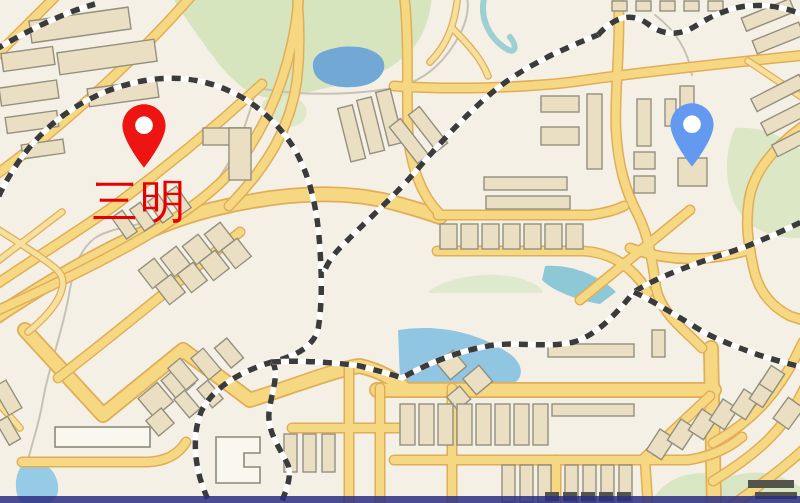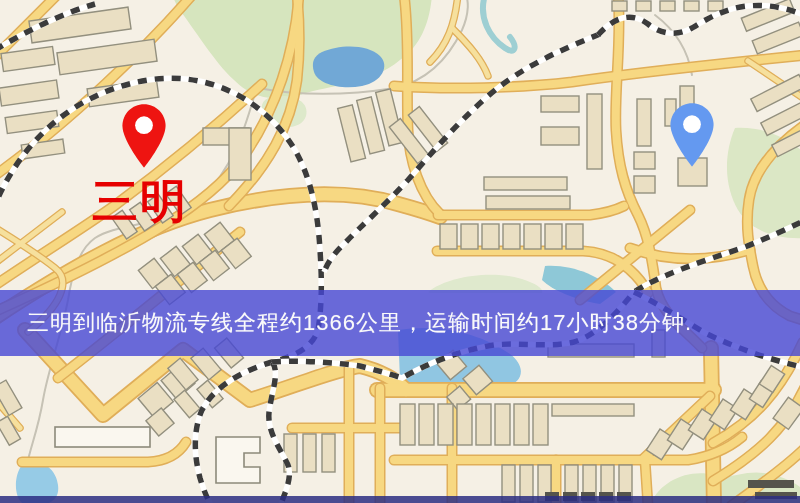--- a/index.html
+++ b/index.html
@@ -21,21 +21,21 @@
   .rail-over{fill:none;stroke:#3b3b3b;stroke-width:5.5px;stroke-dasharray:9 8;stroke-linecap:butt;}
 
   .bld{fill:#eadfc2;stroke:#93907e;stroke-width:1.4px;}
   .bld-white{fill:#faf7ef;stroke:#8d8a7a;stroke-width:1.6px;}
   .bld-dark{fill:#55544c;stroke:none;}
   .river{fill:none;stroke:#c6c2b4;stroke-width:2px;stroke-linecap:round;}
   .stream{fill:none;stroke:#9ccfd4;stroke-width:6px;stroke-linecap:round;}
 
   
   .pin{position:absolute;width:52px;height:66px;}
-  .city-label{position:absolute;font-weight:bold;font-size:46px;line-height:1.05;
+  .city-label{position:absolute;font-weight:normal;font-size:46px;line-height:1.05;
               letter-spacing:2px;white-space:nowrap;}
   #label-origin{color:#e60000;}
   #label-dest{color:#2231d4;}
   #route-banner{position:absolute;left:0;top:290px;width:800px;height:66px;
                 background:rgba(70,71,213,0.80);display:flex;align-items:center;}
   #route-banner .txt{color:#fafafa;font-size:22px;padding-left:27px;letter-spacing:1px;
                      text-shadow:0 0 1px rgba(255,255,255,.4);white-space:nowrap;}
   #bottom-strip{position:absolute;left:0;top:496px;width:800px;height:7px;
                 background:rgba(44,46,130,0.85);}
 </style>
@@ -281,23 +281,20 @@
     <path class="rail-over" d="M272,362 C300,360 330,362 360,366 C375,370 390,374 402,378 C430,362 462,350 494,345 C522,342 548,348 574,342 C597,335 616,314 634,292 C658,276 700,262 742,248 C766,239 786,229 806,220"></path>
     <path class="rail-under" d="M634,292 C655,302 680,318 705,333 C740,350 772,360 806,368"></path>
     <path class="rail-over" d="M634,292 C655,302 680,318 705,333 C740,350 772,360 806,368"></path>
     <path class="rail-under" d="M600,34 C560,50 520,68 488,96 C455,125 430,155 408,180 C385,205 362,225 345,243 C335,252 328,262 324,272"></path>
     <path class="rail-over" d="M600,34 C560,50 520,68 488,96 C455,125 430,155 408,180 C385,205 362,225 345,243 C335,252 328,262 324,272"></path>
     <path class="rail-under" d="M598,35 C615,16 632,12 648,24 C662,35 678,36 692,28 C708,18 726,8 748,6 C768,4 788,8 806,16"></path>
     <path class="rail-over" d="M598,35 C615,16 632,12 648,24 C662,35 678,36 692,28 C708,18 726,8 748,6 C768,4 788,8 806,16"></path>
   </g>
 </svg>
 
-<div id="route-banner">
-  <span class="txt">三明到临沂物流专线全程约1366公里，运输时间约17小时38分钟.</span>
-</div>
 <div id="bottom-strip"></div>
 
 <svg class="pin" style="left:118px;top:103px" viewBox="0 0 40 52">
   <path d="M20 1C10.6 1 3 8.6 3 18c0 12 17 33 17 33s17-21 17-33C37 8.6 29.4 1 20 1z" fill="#ee1411"></path>
   <circle cx="20" cy="17.5" r="7" fill="#ffffff"></circle>
 </svg>
 <div class="city-label" id="label-origin" style="left:92px;top:177px">三明</div>
 
 <svg class="pin" style="left:666px;top:102px" viewBox="0 0 40 52">
   <path d="M20 1C10.6 1 3 8.6 3 18c0 12 17 33 17 33s17-21 17-33C37 8.6 29.4 1 20 1z" fill="#6499f0"></path>

